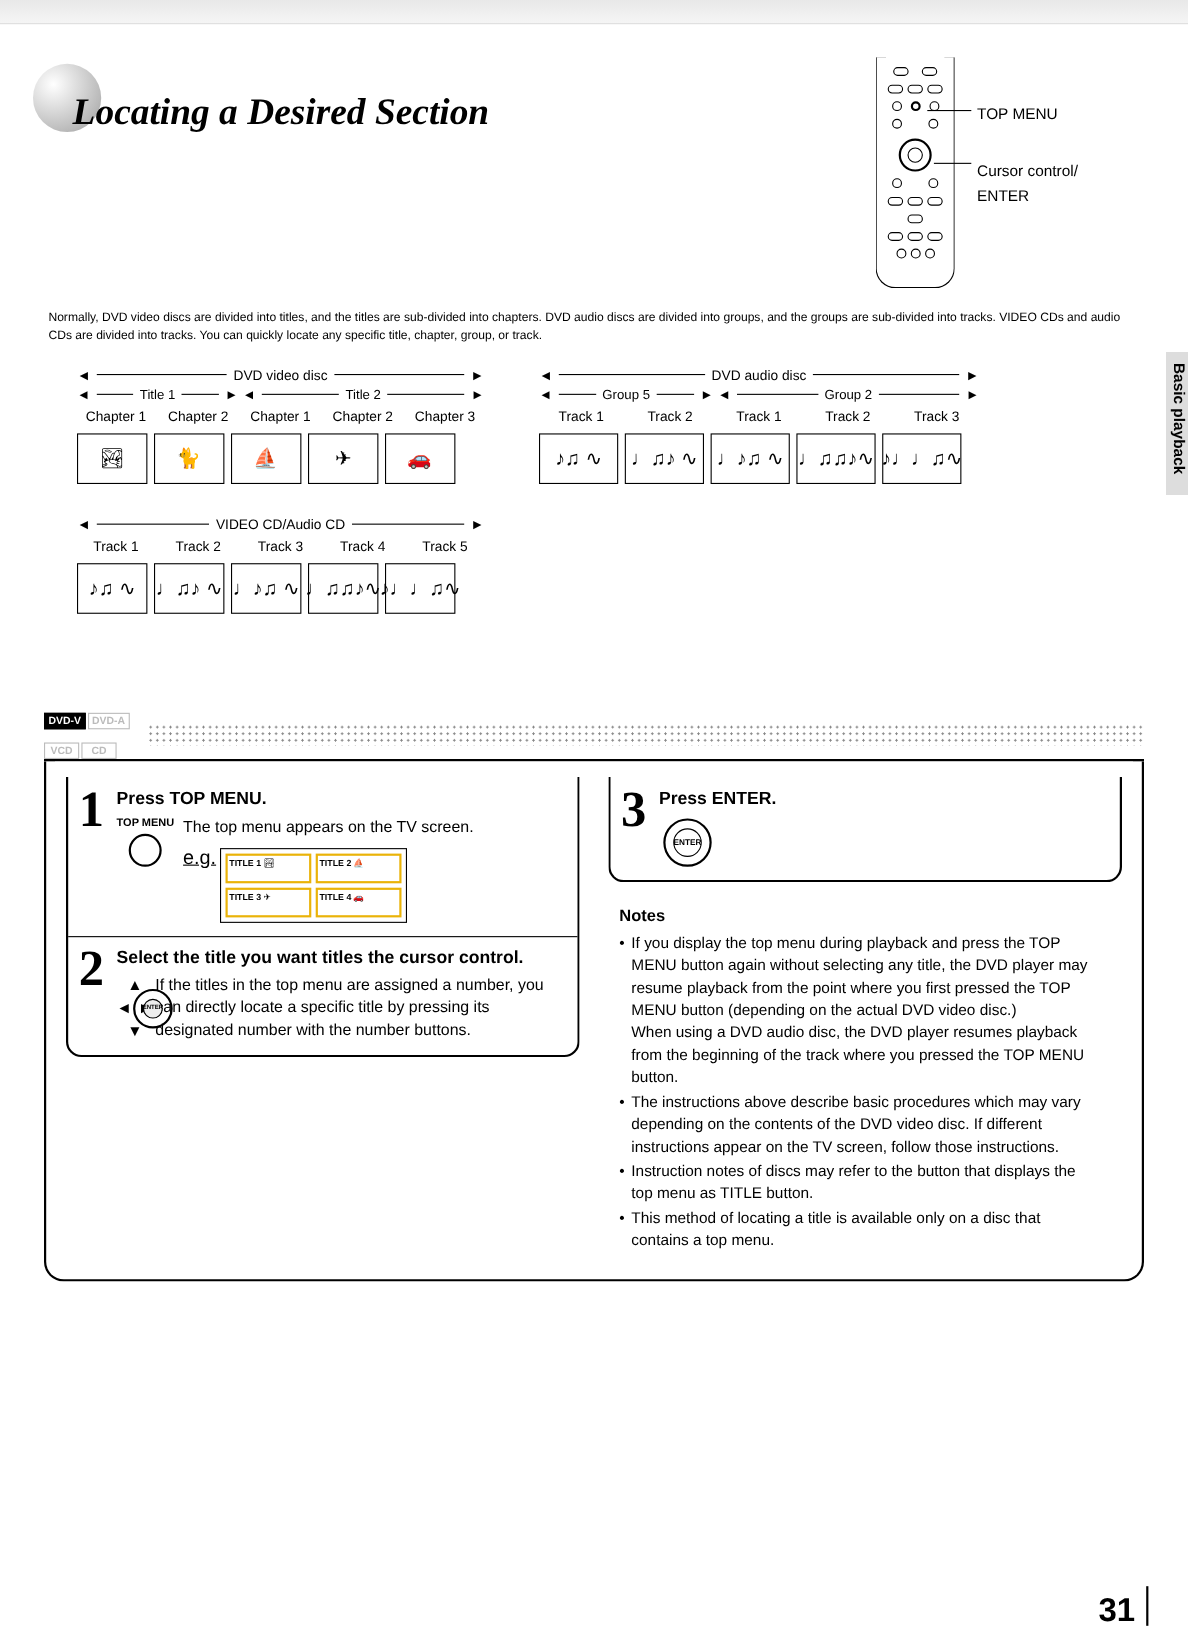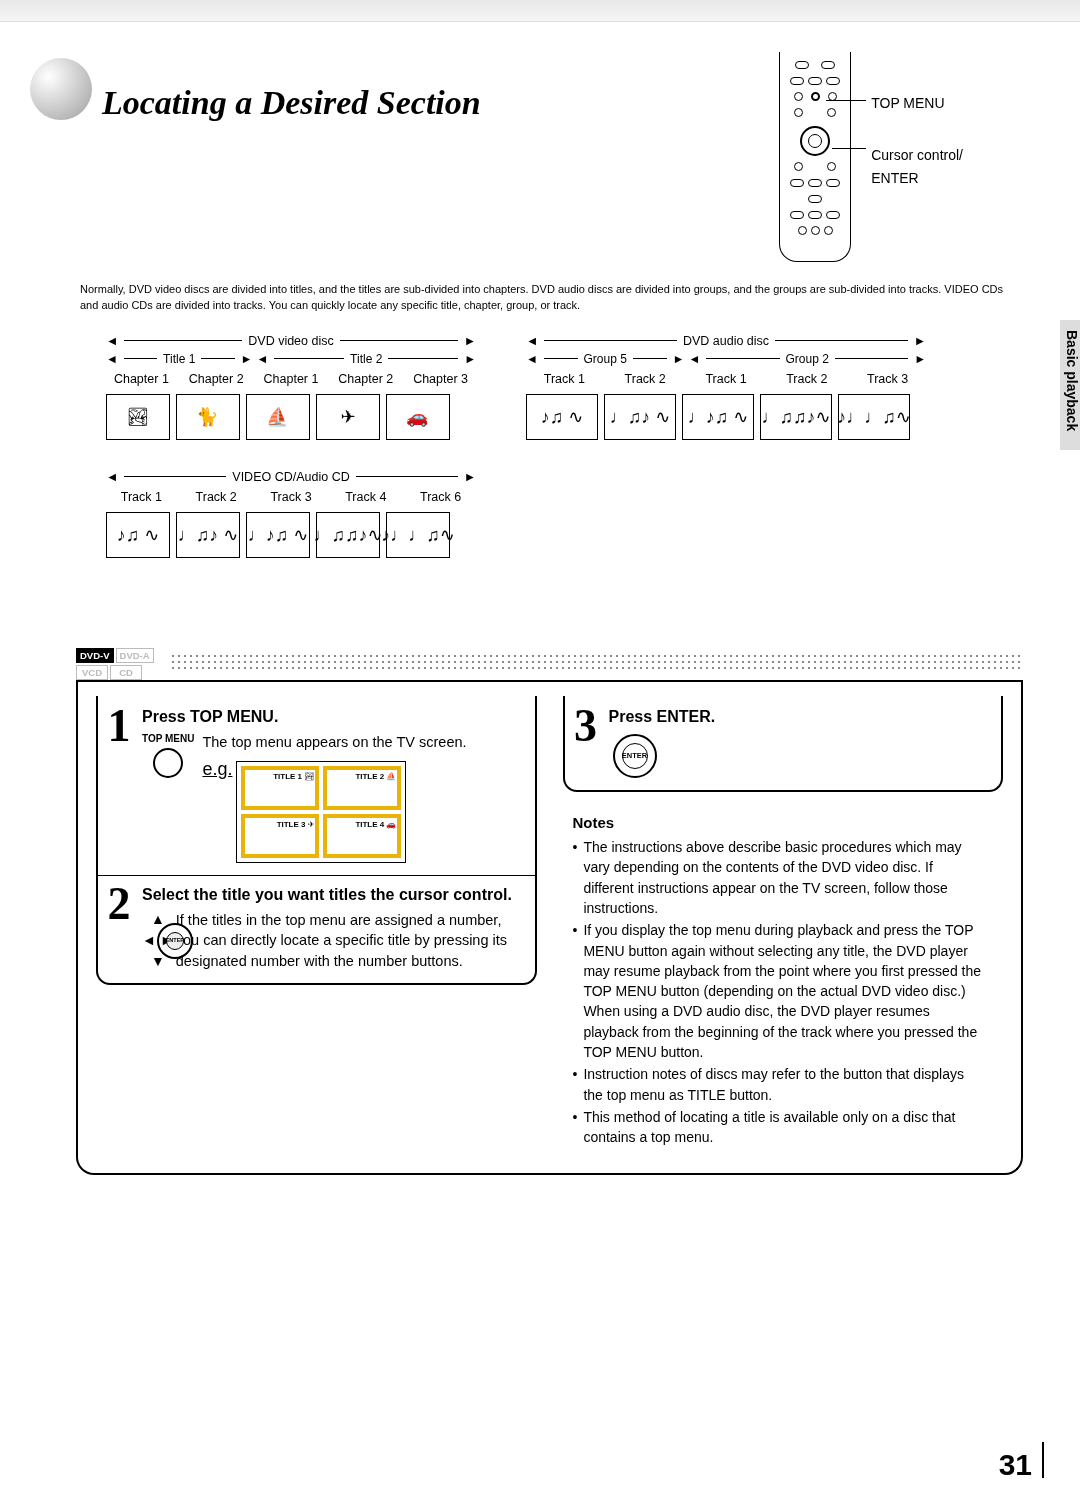--- a/index.html
+++ b/index.html
@@ -6,21 +6,21 @@
   body {
     font-family: Arial, Helvetica, sans-serif;
     width: 1080px;
     height: 1500px;
     background: #fff;
     position: relative;
     font-size: 14px;
     color: #000;
   }
   .top-stripe { height: 22px; background: linear-gradient(#e8e8e8,#f5f5f5); border-bottom:1px solid #ddd;}
-  .page { padding: 30px 57px 20px 40px; margin-left: 36px; }
+  .page { padding: 30px 40px 20px 40px; }
   .sphere {
     position: absolute; left: 30px; top: 58px;
     width: 62px; height: 62px; border-radius: 50%;
     background: radial-gradient(circle at 30% 30%, #fff, #bbb 70%, #999);
     z-index: 0;
   }
   .page-title {
     font-family: "Times New Roman", serif;
     font-style: italic; font-weight: bold;
     font-size: 34px; position: relative; z-index: 1;
@@ -55,41 +55,41 @@
   .thumb-row { display:flex; gap:6px; margin-top:8px;}
   .thumb { width:64px; height:46px; border:1.5px solid #000; background:#fff; display:flex; align-items:center; justify-content:center; font-size:18px;}
   .tw { width:72px;}
   .diag-label { text-align:center; }
   .spanline { display:flex; align-items:center; gap:6px;}
   .spanline .ln { height:1px; background:#000; flex:1;}
   .subspan { display:flex; gap:4px; margin-top:4px;}
   .subgroup { flex:1;}
   .subgroup .spanline { font-size:12px;}
   
-  .format-badges { display:inline-flex; flex-direction:column; gap:2px; vertical-align:top; margin-right:6px;}
+  .format-badges { display:inline-flex; flex-direction:column; gap:12px; vertical-align:top; margin-right:6px;}
   .badge-pair { display:flex; gap:2px;}
   .badge { border:1px solid #000; font-size:9.5px; padding:1px 3px; font-weight:bold; min-width:32px; text-align:center;}
   .badge.active { background:#000; color:#fff;}
   .badge.dim { color:#bbb; border-color:#bbb;}
   .section-row { display:flex; align-items:center; gap:10px; margin-top:90px; border-bottom:2px solid #000;}
   .section-title { font-size:24px; font-weight:bold;}
   .section-dots { flex:1; height:20px; background-image: radial-gradient(#888 1px, transparent 1px); background-size:6px 6px; margin-bottom:1px;}
   .section-wrap { border-left:2px solid #000; border-right:2px solid #000; border-bottom:2px solid #000; border-bottom-left-radius:18px; border-bottom-right-radius:18px; padding-bottom:16px;}
   
   .steps { display:flex; gap:26px; padding:14px 18px 8px 18px; position:relative;}
   .step-col { flex:1; }
   .divider { border-top:1.5px solid #000; margin:10px 0;}
   .step { display:flex; gap:8px; }
   .step-num { font-family:"Times New Roman",serif; font-size:46px; font-weight:bold; line-height:0.85; min-width:30px; text-align:center;}
   .step-body { flex:1; font-size:14.5px; line-height:1.4;}
   .step-title { font-weight:bold; font-size:16px; margin-bottom:4px;}
   .topmenu-btn { display:flex; flex-direction:column; align-items:center; font-size:10px; font-weight:bold; margin-right:8px;}
   .topmenu-btn .circle { width:30px;height:30px;border:2px solid #000;border-radius:50%;margin-top:2px;}
   .eg-grid { border:1px solid #000; width:170px; padding:4px; margin-top:4px; display:grid; grid-template-columns:1fr 1fr; gap:4px;}
-  .eg-cell { border:4px solid #eab308; height:44px; font-size:8px; padding:1px; position:relative;text-align:right;}
+  .eg-cell { border:2px solid #eab308; height:27px; font-size:8px; padding:1px; position:relative;}
   .eg-cell .t { font-weight:bold;}
   .cursor-icon { width:54px;height:54px; position:relative; margin:4px 8px 0 6px;}
   .cursor-icon .arr { position:absolute; font-size:14px;}
   .cursor-icon .arr.u{top:-4px;left:50%;transform:translateX(-50%);}
   .cursor-icon .arr.d{bottom:-4px;left:50%;transform:translateX(-50%);}
   .cursor-icon .arr.l{left:-6px;top:50%;transform:translateY(-50%);}
   .cursor-icon .arr.r{right:-6px;top:50%;transform:translateY(-50%);}
   .cursor-icon .oc{width:36px;height:36px;border:2px solid #000;border-radius:50%;position:absolute;left:9px;top:9px;display:flex;align-items:center;justify-content:center;}
   .cursor-icon .ic{width:18px;height:18px;border:1px solid #000;border-radius:50%;display:flex;align-items:center;justify-content:center;font-size:5.5px;font-weight:bold;background:#eee;}
   .enter-icon{width:44px;height:44px;border:2px solid #000;border-radius:50%;display:flex;align-items:center;justify-content:center;margin:2px 8px 0 4px;}
@@ -241,21 +241,21 @@
           <div class="ln"></div>
           <span class="diag-label">VIDEO CD/Audio CD</span>
           <div class="ln"></div>
           <span>►</span>
         </div>
       <div class="segrow">
         <div class="seg">Track 1</div>
         <div class="seg">Track 2</div>
         <div class="seg">Track 3</div>
         <div class="seg">Track 4</div>
-        <div class="seg">Track 6</div>
+        <div class="seg">Track 5</div>
       </div>
       <div class="thumb-row">
         <div class="thumb">♪♫ ∿</div>
         <div class="thumb">♩♫♪ ∿</div>
         <div class="thumb">♩♪♫ ∿</div>
         <div class="thumb">♩♫♫♪∿</div>
         <div class="thumb">♪♩♩♫∿</div>
       </div>
     </div>
   </div>
@@ -338,25 +338,25 @@
                     <div class="mid">ENTER</div>
                   </div>
           </div>
         </div>
       </div>
       </div>
       <div class="notes">
         <h4>Notes</h4>
         <ul>
           <li>
-                <span>The instructions above describe basic procedures which may vary depending on the contents of the DVD video disc. If different instructions appear on the TV screen, follow those instructions.</span>
+                <span style="white-space:pre-line">If you display the top menu during playback and press the TOP MENU button again without selecting any title, the DVD player may resume playback from the point where you first pressed the TOP MENU button (depending on the actual DVD video disc.)
+When using a DVD audio disc, the DVD player resumes playback from the beginning of the track where you pressed the TOP MENU button.</span>
               </li>
           <li>
-                <span style="white-space:pre-line">If you display the top menu during playback and press the TOP MENU button again without selecting any title, the DVD player may resume playback from the point where you first pressed the TOP MENU button (depending on the actual DVD video disc.)
-When using a DVD audio disc, the DVD player resumes playback from the beginning of the track where you pressed the TOP MENU button.</span>
+                <span>The instructions above describe basic procedures which may vary depending on the contents of the DVD video disc. If different instructions appear on the TV screen, follow those instructions.</span>
               </li>
           <li>
                 <span>Instruction notes of discs may refer to the button that displays the top menu as TITLE button.</span>
               </li>
           <li>
                 <span>This method of locating a title is available only on a disc that contains a top menu.</span>
               </li>
         </ul>
       </div>
     </div>

